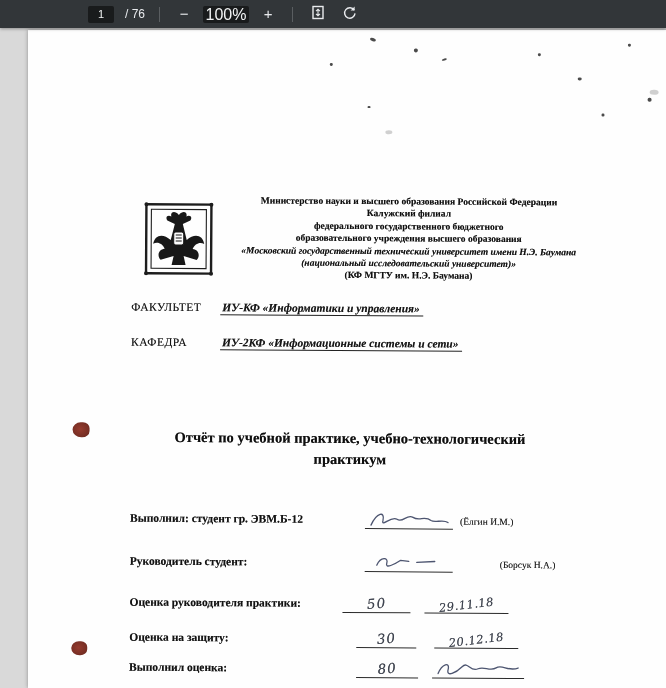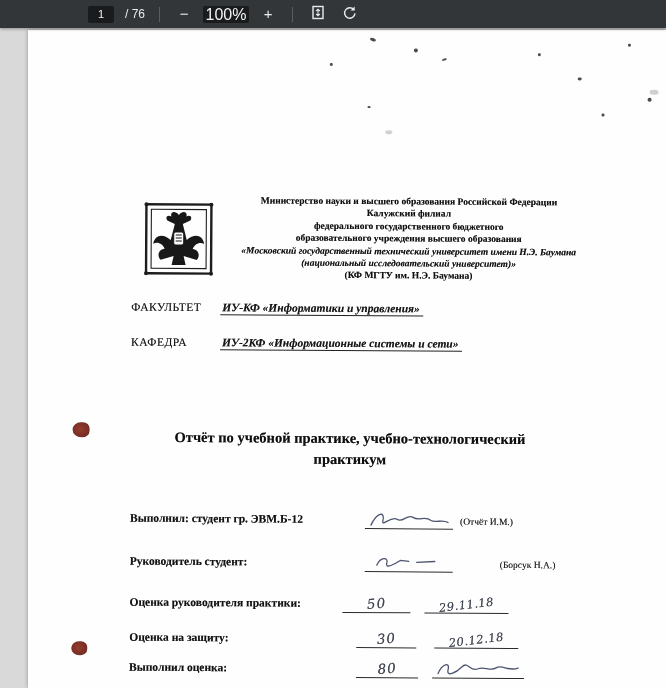--- a/index.html
+++ b/index.html
@@ -182,21 +182,21 @@
           <div>практикум</div>
         </div>
 
         <div class="form-row" style="top:483px;">
           <span class="form-label">Выполнил: студент гр. ЭВМ.Б-12</span>
           <span class="line" style="left:338px; width:88px;">
             <svg class="sig" viewBox="0 0 88 22" preserveAspectRatio="none">
               <path d="M6 16 C12 3 20 2 18 11 C16 19 26 6 32 10 C38 14 42 4 48 8 C54 12 60 6 66 11 C70 14 78 9 83 13"></path>
             </svg>
           </span>
-          <span class="paren" style="left:433px;">(Отчёт И.М.)</span>
+          <span class="paren" style="left:433px;">(Ёлгин И.М.)</span>
         </div>
 
         <div class="form-row" style="top:526px;">
           <span class="form-label">Руководитель студент:</span>
           <span class="line" style="left:338px; width:88px;">
             <svg class="sig" viewBox="0 0 88 22" preserveAspectRatio="none">
               <path d="M12 13 C16 4 24 5 22 11 C20 17 30 12 36 8 L44 9 M52 10 L70 9"></path>
             </svg>
           </span>
           <span class="paren" style="left:433px;margin-left:40px;">(Борсук Н.А.)</span>

